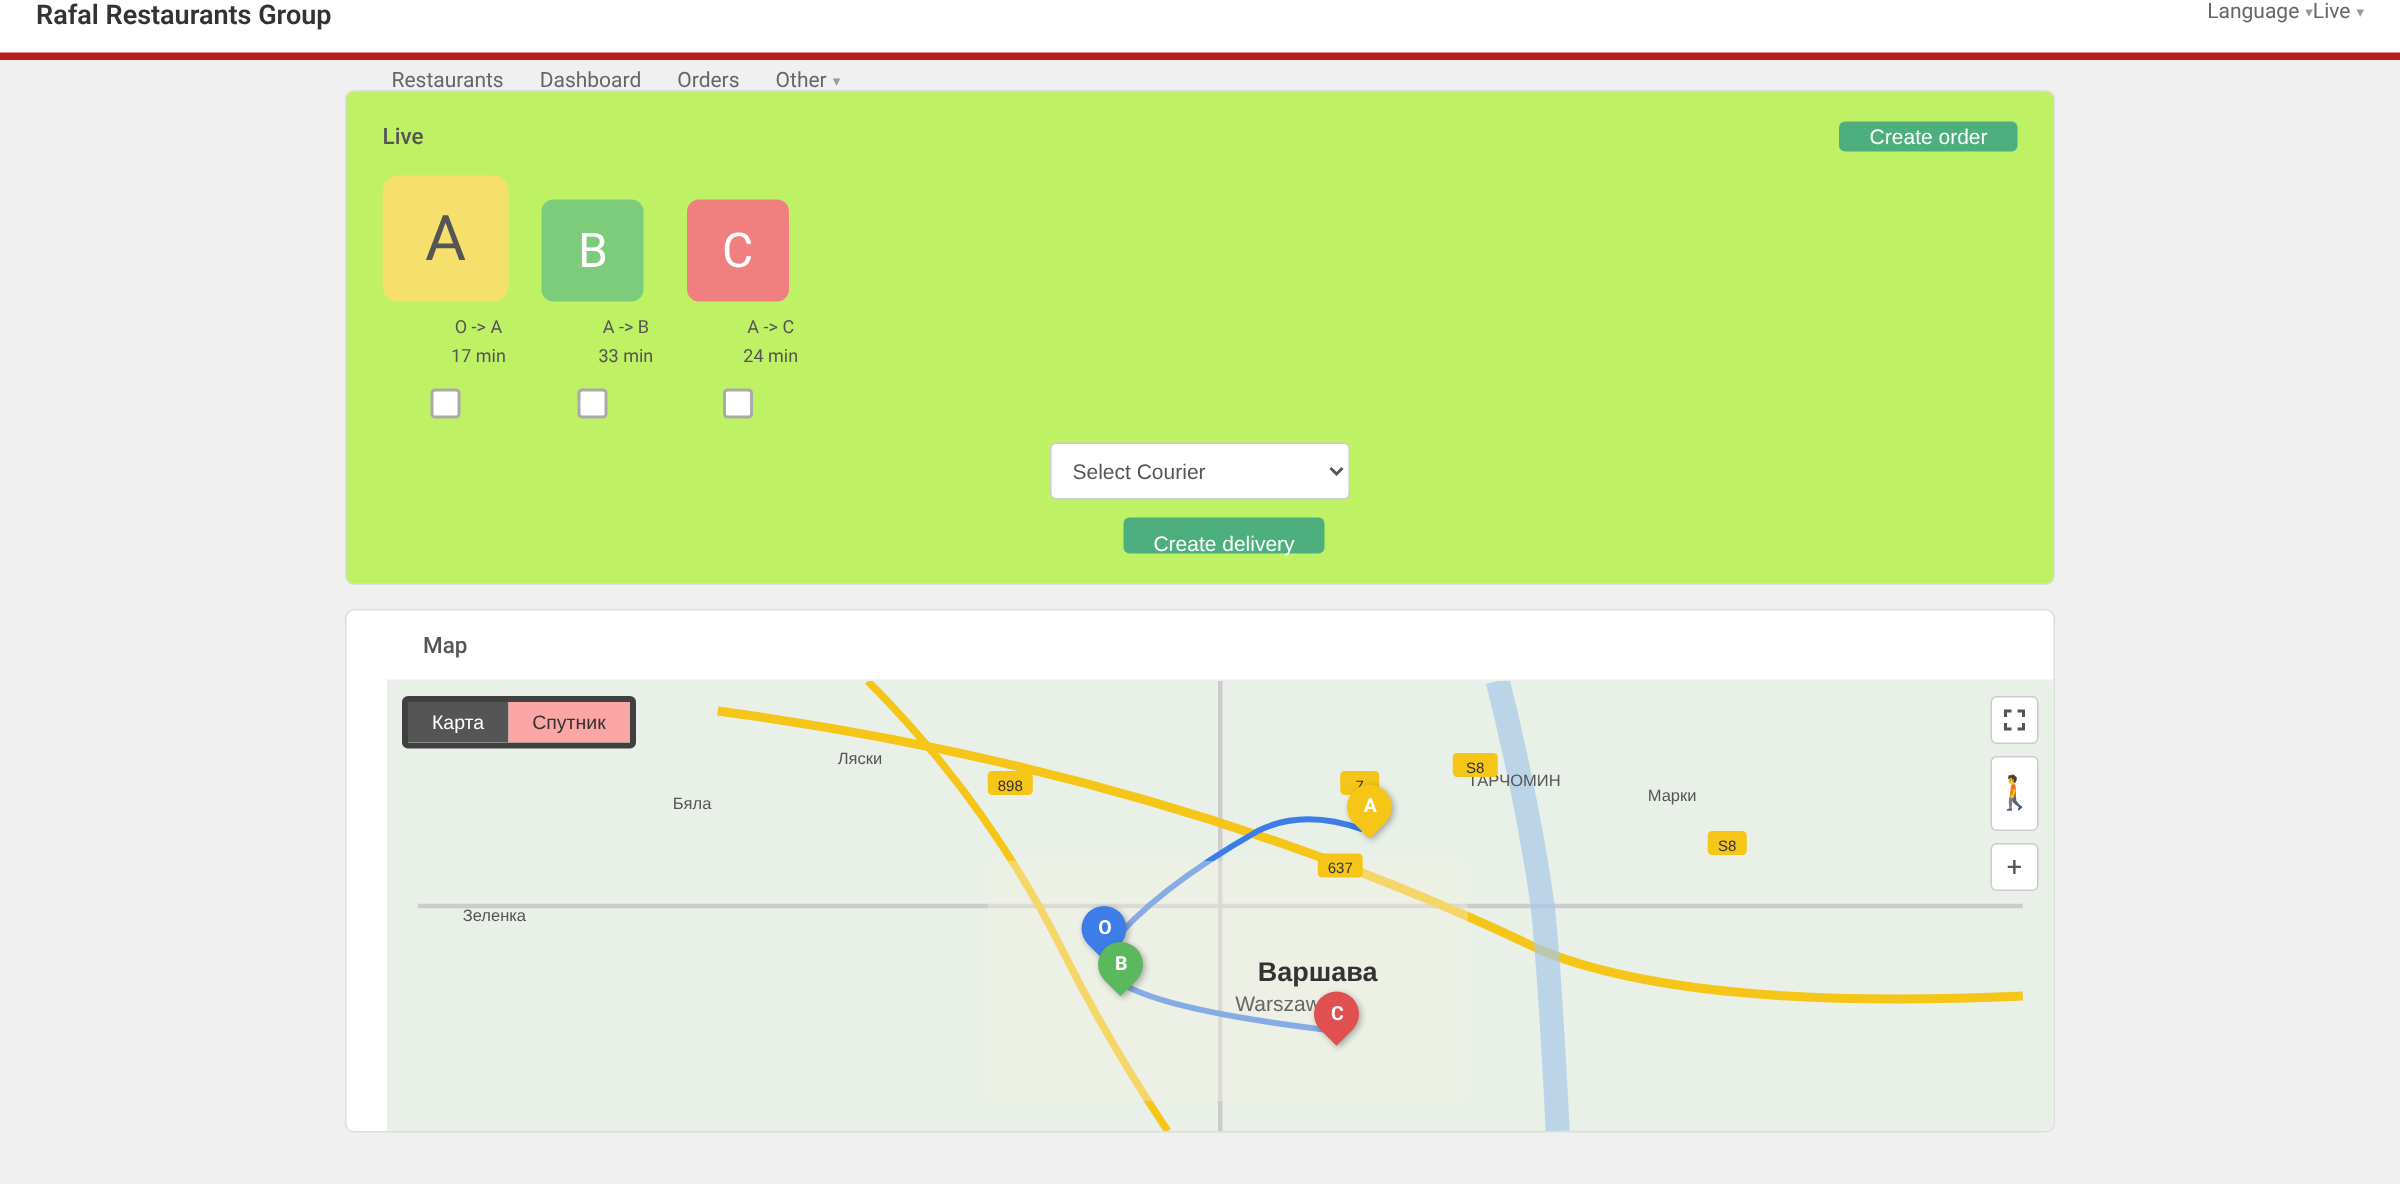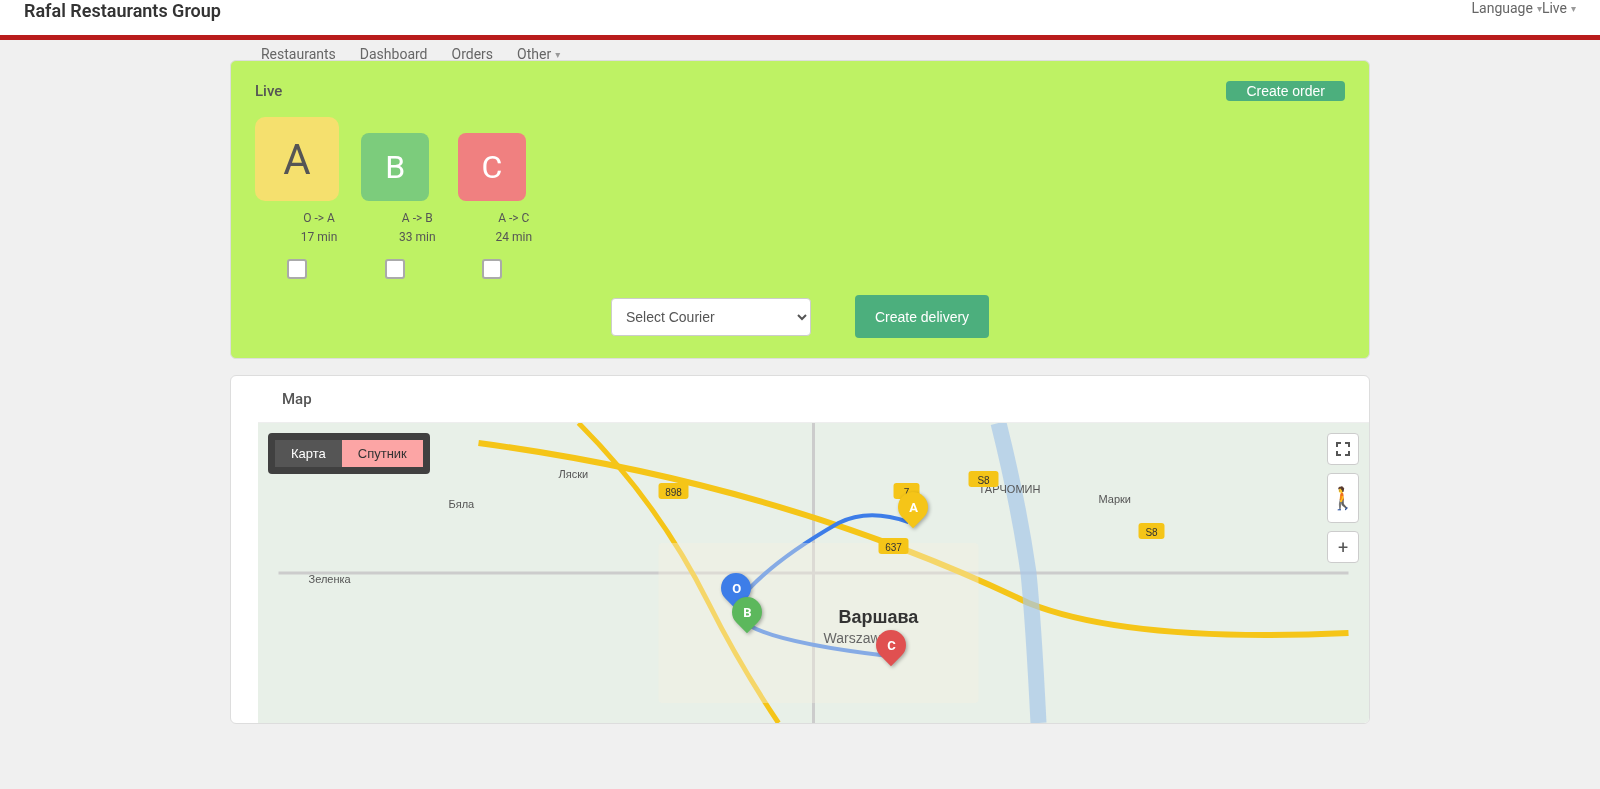--- a/index.html
+++ b/index.html
@@ -144,20 +144,21 @@
       margin-top: 4px;
     }
 
     
     .action-row {
       display: flex;
       align-items: center;
       justify-content: center;
       gap: 12px;
       margin-top: 16px;
+      flex-direction: column;
     }
     .select-courier {
       width: 200px;
       height: 38px;
       border: 1px solid #ccc;
       border-radius: 4px;
       padding: 0 10px;
       font-size: 14px;
       color: #555;
       background: #fff;
@@ -166,21 +167,21 @@
     }
     .btn-create-delivery {
       background: #4caf7d;
       color: #fff;
       border: none;
       border-radius: 4px;
       padding: 9px 20px;
       font-size: 14px;
       cursor: pointer;
       font-weight: 500;
-      height: 43px;
+      height: 24px;
       margin-left: 32px;
     }
 
     
     .map-card {
       background: #fff;
       border-radius: 6px;
       border: 1px solid #ddd;
       overflow: hidden;
       padding-left: 27px;
@@ -207,21 +208,21 @@
 
     
     .map-type-buttons {
       position: absolute;
       top: 10px;
       left: 10px;
       display: flex;
       background: #fff;
       border-radius: 4px;
       overflow: hidden;
-      border: 7px solid #404040;
+      border: 4px solid #404040;
       z-index: 10;
       align-items: center;
     }
     .map-type-btn {
       padding: 6px 16px;
       font-size: 13px;
       cursor: pointer;
       border: none;
       background: #fca5a5;
       color: #333;

